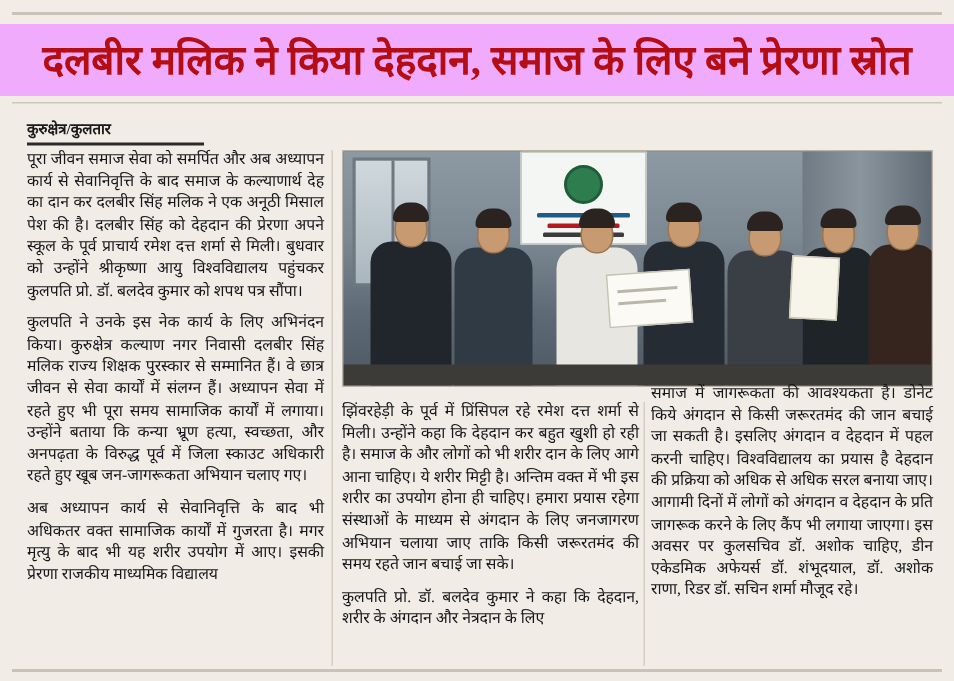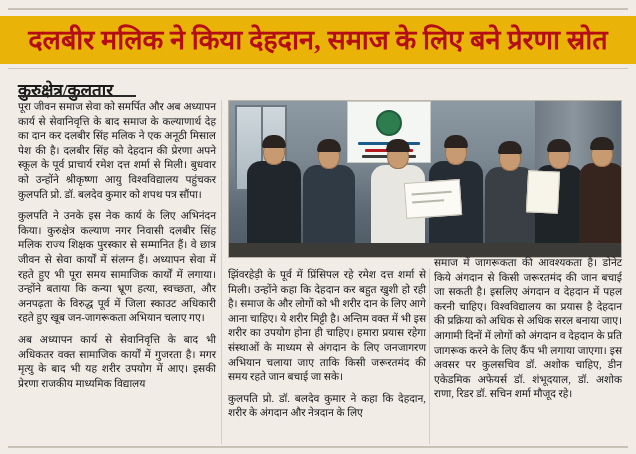--- a/index.html
+++ b/index.html
@@ -23,21 +23,21 @@
   
   .headline-band {
     position: absolute;
     left: 0;
     top: 16px;
     width: 636px;
     height: 48px;
     display: flex;
     align-items: center;
     justify-content: center;
-    background: #eab308;
+    background: #f0abfc;
   }
   .headline {
     font-family: "Liberation Serif", serif;
     font-weight: bold;
     font-size: 27px;
     line-height: 34px;
     color: #b40d13;
     letter-spacing: 0px;
     text-align: center;
     white-space: nowrap;
@@ -58,21 +58,21 @@
     height: 1px;
     background: #cdc6ba;
   }
   
   .dateline {
     position: absolute;
     left: 18px;
     top: 78px;
     font-family: "Liberation Serif", serif;
     font-weight: bold;
-    font-size: 17px;
+    font-size: 10px;
     color: #1a1a1a;
   }
   .dateline-underline {
     position: absolute;
     left: 18px;
     top: 95px;
     width: 118px;
     height: 2px;
     background: #2a2a2a;
   }

